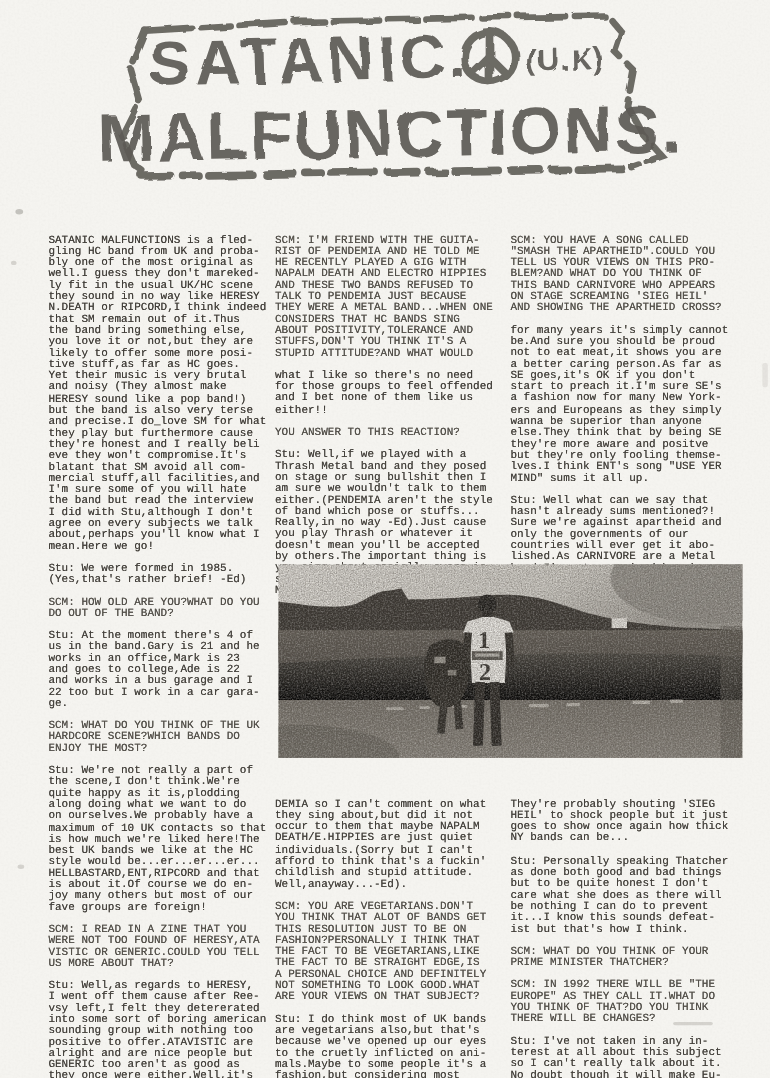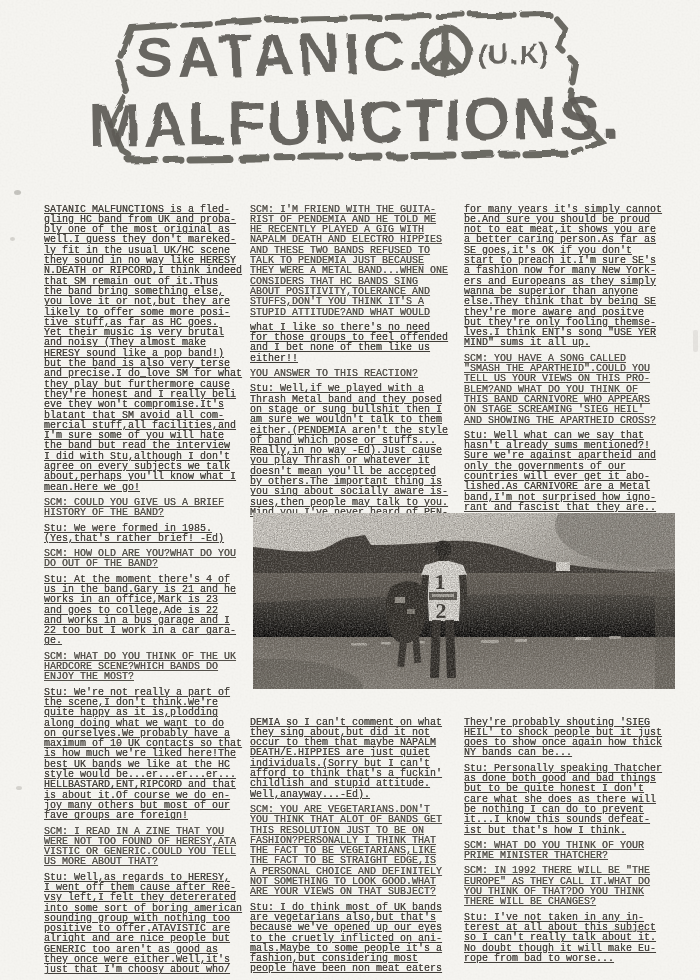--- a/index.html
+++ b/index.html
@@ -12,21 +12,21 @@
   .col{
     position:absolute;
     font-family:"Liberation Mono","DejaVu Sans Mono",monospace;
     font-size:10px;
     line-height:10.3px;
     color:#45423d;
     white-space:pre;
     letter-spacing:0px;
     text-shadow:0 0 0.55px rgba(72,68,62,.85);
   }
-  .blk{margin:0 0 5px 0;text-decoration:underline;}
+  .blk{margin:10px 0 5px 0;}
   .blk-q{color:#54514b;}
   .blk-a{color:#44413c;}
   .blk-intro{color:#403d38;}
   #col1{left:44px;top:184px;width:202px;}
   #col2-top{left:250px;top:184px;width:208px;}
   #col3-top{left:464px;top:184px;width:212px;}
   #col2-bottom{left:250px;top:697px;width:208px;}
   #col3-bottom{left:464px;top:697px;width:212px;}
   
   #title-wrap{position:absolute;left:74px;top:4px;width:582px;height:176px;}
@@ -96,22 +96,21 @@
 they play but furthermore cause
 they're honest and I really beli
 eve they won't compromise.It's
 blatant that SM avoid all com-
 mercial stuff,all facilities,and
 I'm sure some of you will hate
 the band but read the interview
 I did with Stu,although I don't
 agree on every subjects we talk
 about,perhaps you'll know what I
-mean.Here we go!</p><p class="blk blk-q">SCM: COULD YOU GIVE US A BRIEF
-HISTORY OF THE BAND?</p><p class="blk blk-a">Stu: We were formed in 1985.
+mean.Here we go!</p><p class="blk blk-a">Stu: We were formed in 1985.
 (Yes,that's rather brief! -Ed)</p><p class="blk blk-q">SCM: HOW OLD ARE YOU?WHAT DO YOU
 DO OUT OF THE BAND?</p><p class="blk blk-a">Stu: At the moment there's 4 of
 us in the band.Gary is 21 and he
 works in an office,Mark is 23
 and goes to college,Ade is 22
 and works in a bus garage and I
 22 too but I work in a car gara-
 ge.</p><p class="blk blk-q">SCM: WHAT DO YOU THINK OF THE UK
 HARDCORE SCENE?WHICH BANDS DO
 ENJOY THE MOST?</p><p class="blk blk-a">Stu: We're not really a part of
@@ -162,40 +161,40 @@
 of band which pose or stuffs...
 Really,in no way -Ed).Just cause
 you play Thrash or whatever it
 doesn't mean you'll be accepted
 by others.The important thing is
 you sing about socially aware is-
 sues,then people may talk to you.
 Mind you I've never heard of PEN-</p></div>
 <div class="col" id="col3-top">
   
-<p class="blk blk-a">for many years it's simply cannot
+<p class="blk blk-q">SCM: YOU HAVE A SONG CALLED
+"SMASH THE APARTHEID".COULD YOU
+TELL US YOUR VIEWS ON THIS PRO-
+BLEM?AND WHAT DO YOU THINK OF
+THIS BAND CARNIVORE WHO APPEARS
+ON STAGE SCREAMING 'SIEG HEIL'
+AND SHOWING THE APARTHEID CROSS?</p><p class="blk blk-a">for many years it's simply cannot
 be.And sure you should be proud
 not to eat meat,it shows you are
 a better caring person.As far as
 SE goes,it's OK if you don't
 start to preach it.I'm sure SE's
 a fashion now for many New York-
 ers and Europeans as they simply
 wanna be superior than anyone
 else.They think that by being SE
 they're more aware and positve
 but they're only fooling themse-
 lves.I think ENT's song "USE YER
-MIND" sums it all up.</p><p class="blk blk-q">SCM: YOU HAVE A SONG CALLED
-"SMASH THE APARTHEID".COULD YOU
-TELL US YOUR VIEWS ON THIS PRO-
-BLEM?AND WHAT DO YOU THINK OF
-THIS BAND CARNIVORE WHO APPEARS
-ON STAGE SCREAMING 'SIEG HEIL'
-AND SHOWING THE APARTHEID CROSS?</p><p class="blk blk-a">Stu: Well what can we say that
+MIND" sums it all up.</p><p class="blk blk-a">Stu: Well what can we say that
 hasn't already sums mentioned?!
 Sure we're against apartheid and
 only the governments of our
 countries will ever get it abo-
 lished.As CARNIVORE are a Metal
 band,I'm not surprised how igno-
 rant and fascist that they are..</p></div>
 <div class="col" id="col2-bottom">
   
 <p class="blk blk-a">DEMIA so I can't comment on what

